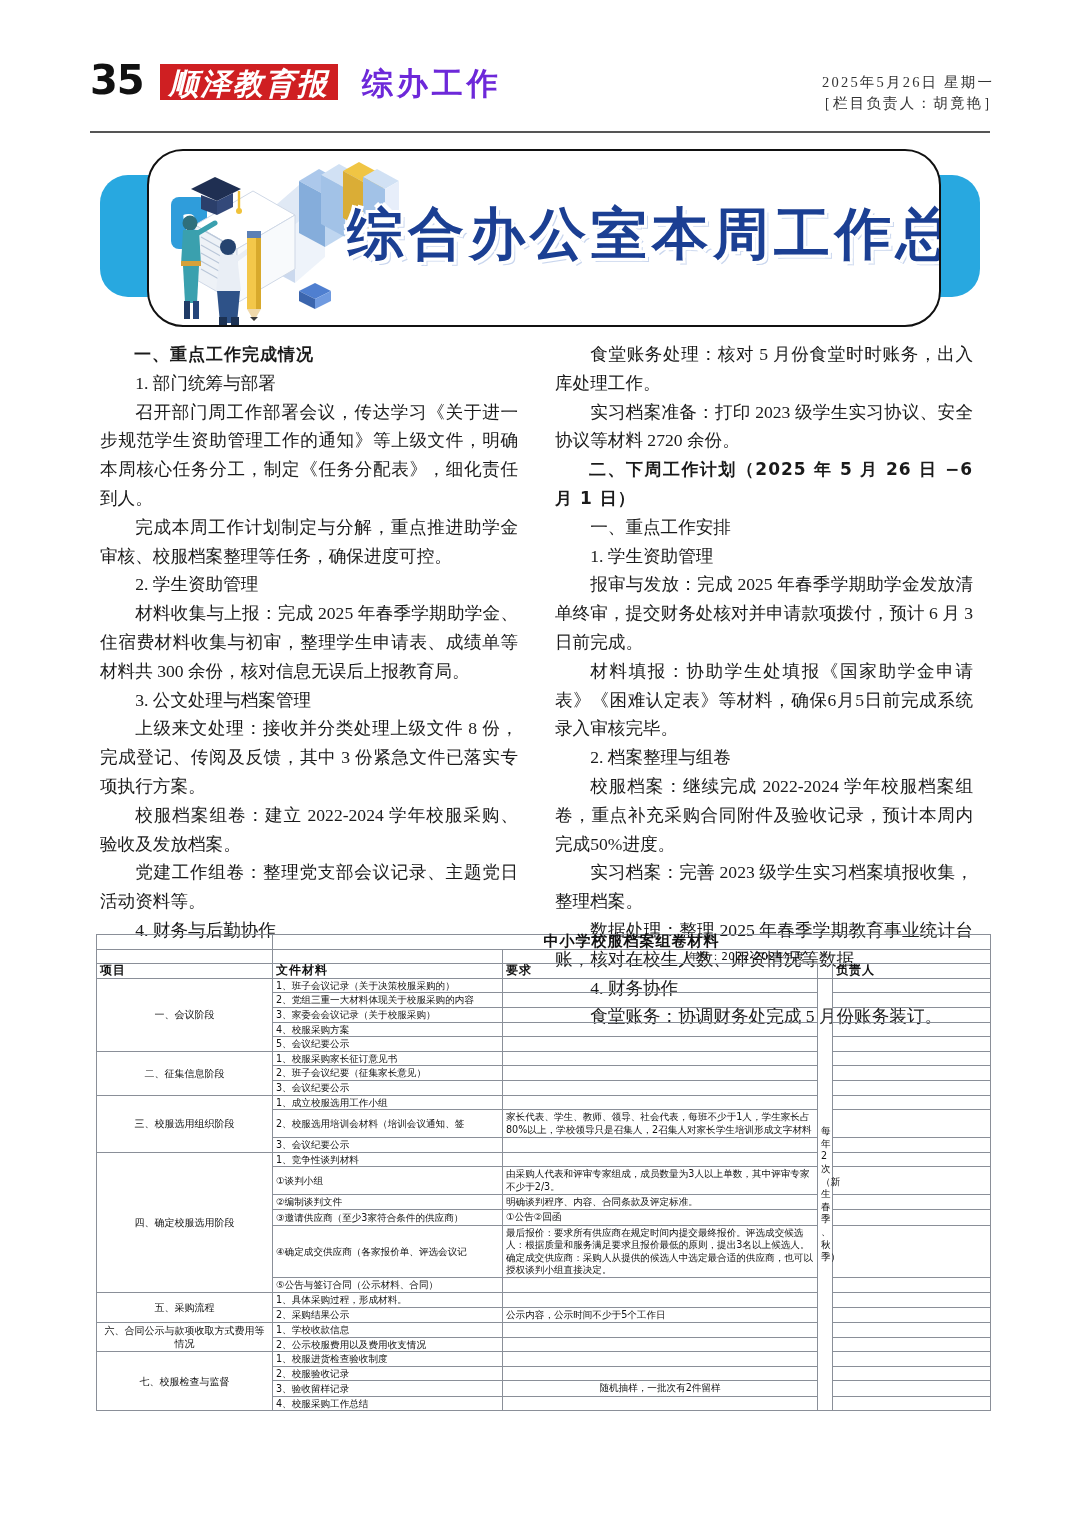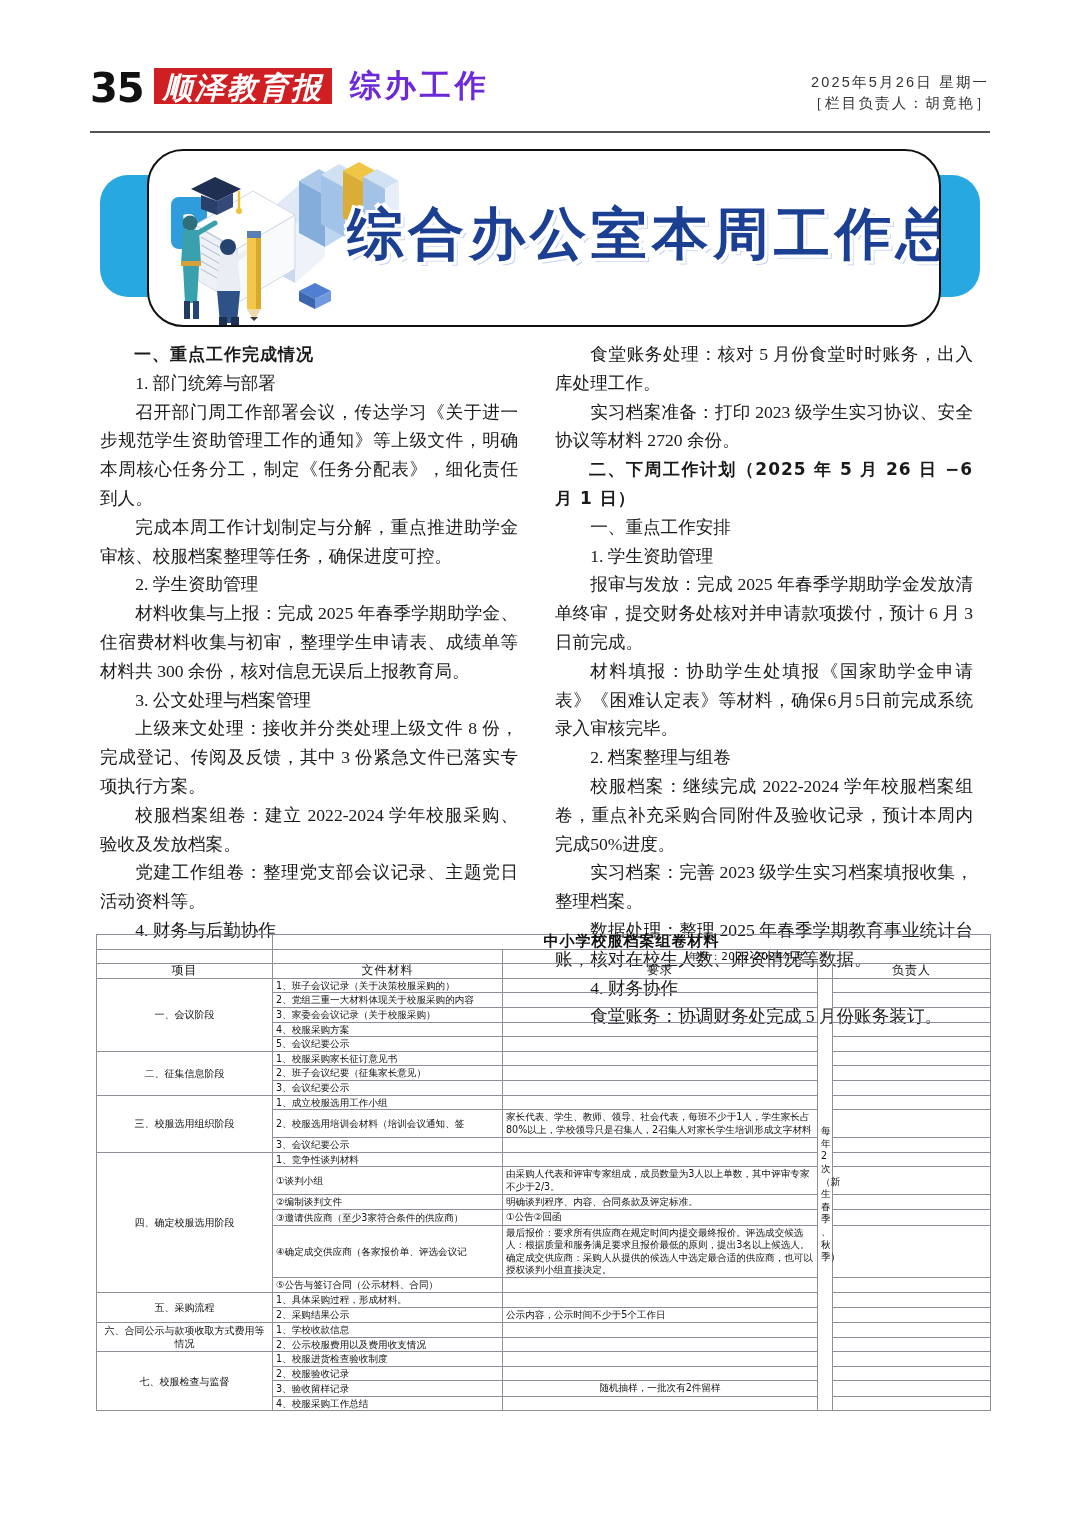--- a/index.html
+++ b/index.html
@@ -10,43 +10,43 @@
     color:#1a1a1a;
     overflow:hidden;
     position:relative;
   }
 
   
   .masthead{
     position:absolute;left:0;top:0;width:1080px;height:112px;
   }
   .mast-inner{
-    position:absolute;left:90px;top:68px;
-    display:flex;align-items:flex-start;gap:10px;
+    position:absolute;left:90px;top:60px;
+    display:flex;align-items:flex-end;gap:16px;
   }
   .mast-num{
     font-family:"DejaVu Sans","Liberation Sans",sans-serif;
     font-weight:bold;font-size:40px;line-height:40px;
     color:#111;letter-spacing:-1px;
   }
   .mast-badge{
     background:#cf1f22;color:#fff;
     font-family:"DejaVu Serif","Liberation Serif",serif;
     font-weight:bold;font-size:30px;line-height:30px;
     padding:5px 9px 1px 9px;letter-spacing:2px;
     font-style:italic;
   }
   .mast-section{
     font-family:"DejaVu Sans","Liberation Sans",sans-serif;
     font-weight:bold;font-size:31px;line-height:34px;
     color:#6d28d9;letter-spacing:4px;margin-left:8px;
   }
   .mast-right{
-    position:absolute;right:88px;top:72px;text-align:center;
-    font-family:Liberation Sans, sans-serif;
+    position:absolute;right:80px;top:72px;text-align:center;
+    font-family:Liberation Serif, serif;
     color:#333;
   }
   .mast-date{font-size:14.5px;letter-spacing:2.2px;line-height:20px;}
   .mast-editor{font-size:14.5px;letter-spacing:2.2px;line-height:22px;}
   .mast-rule{
     position:absolute;left:90px;top:131px;width:900px;height:2px;
     background:#555;
   }
 
   
@@ -116,21 +116,21 @@
     padding:1px 3px;vertical-align:middle;
     word-break:break-all;
   }
   td.noborder{border:none;}
   .t-title{
     font-size:15px;font-weight:bold;text-align:center;
     letter-spacing:1px;padding:3px 0 4px 0;
   }
   .t-year{font-size:10.5px;text-align:center;padding:2px 0 3px 0;letter-spacing:.5px;}
   .t-head{
-    font-size:12px;font-weight:normal;text-align:center;
+    font-size:12px;font-weight:bold;text-align:left;
     padding:6px 0;letter-spacing:1px;margin-left:32px;
   }
   .cell-stage{text-align:center;font-size:10px;line-height:13px;}
   .cell-item{text-align:left;font-size:9.6px;}
   .cell-req{text-align:left;font-size:9.6px;line-height:12.4px;}
   .cell-req.c{text-align:center;}
   .freq{text-align:left;font-size:9.6px;line-height:12.6px;}
   .blank{}
 </style>
 </head>

